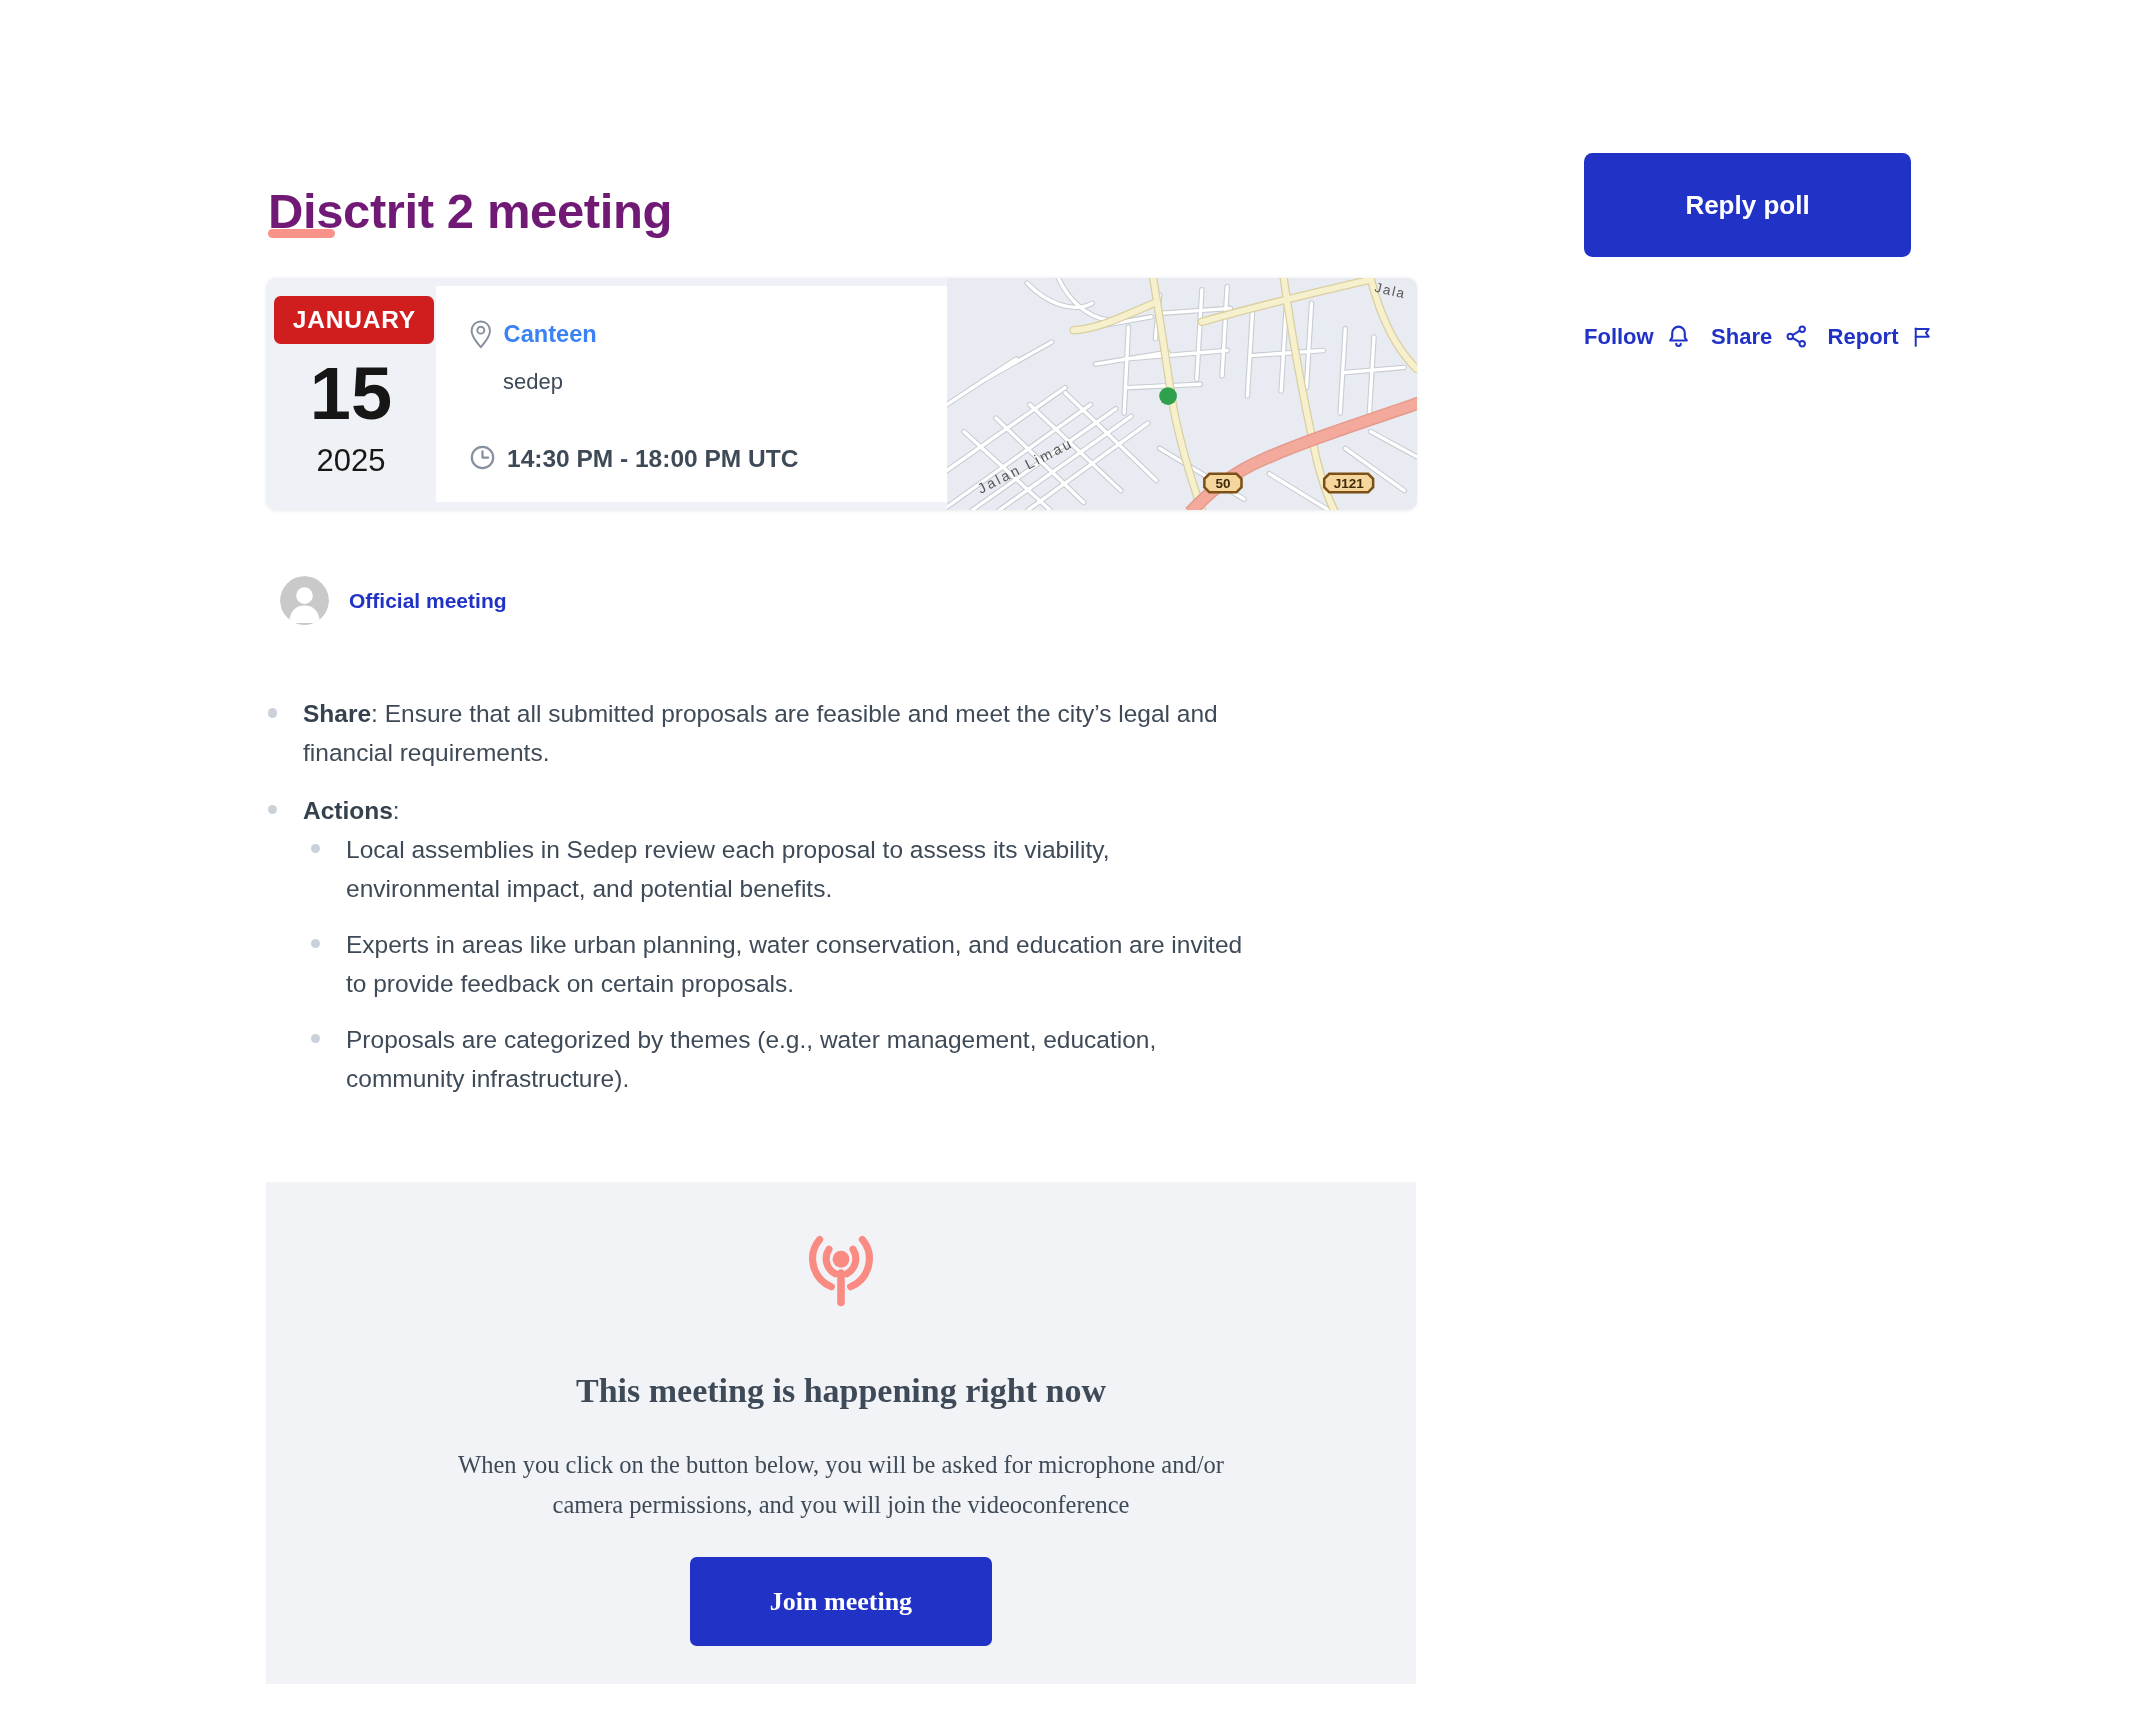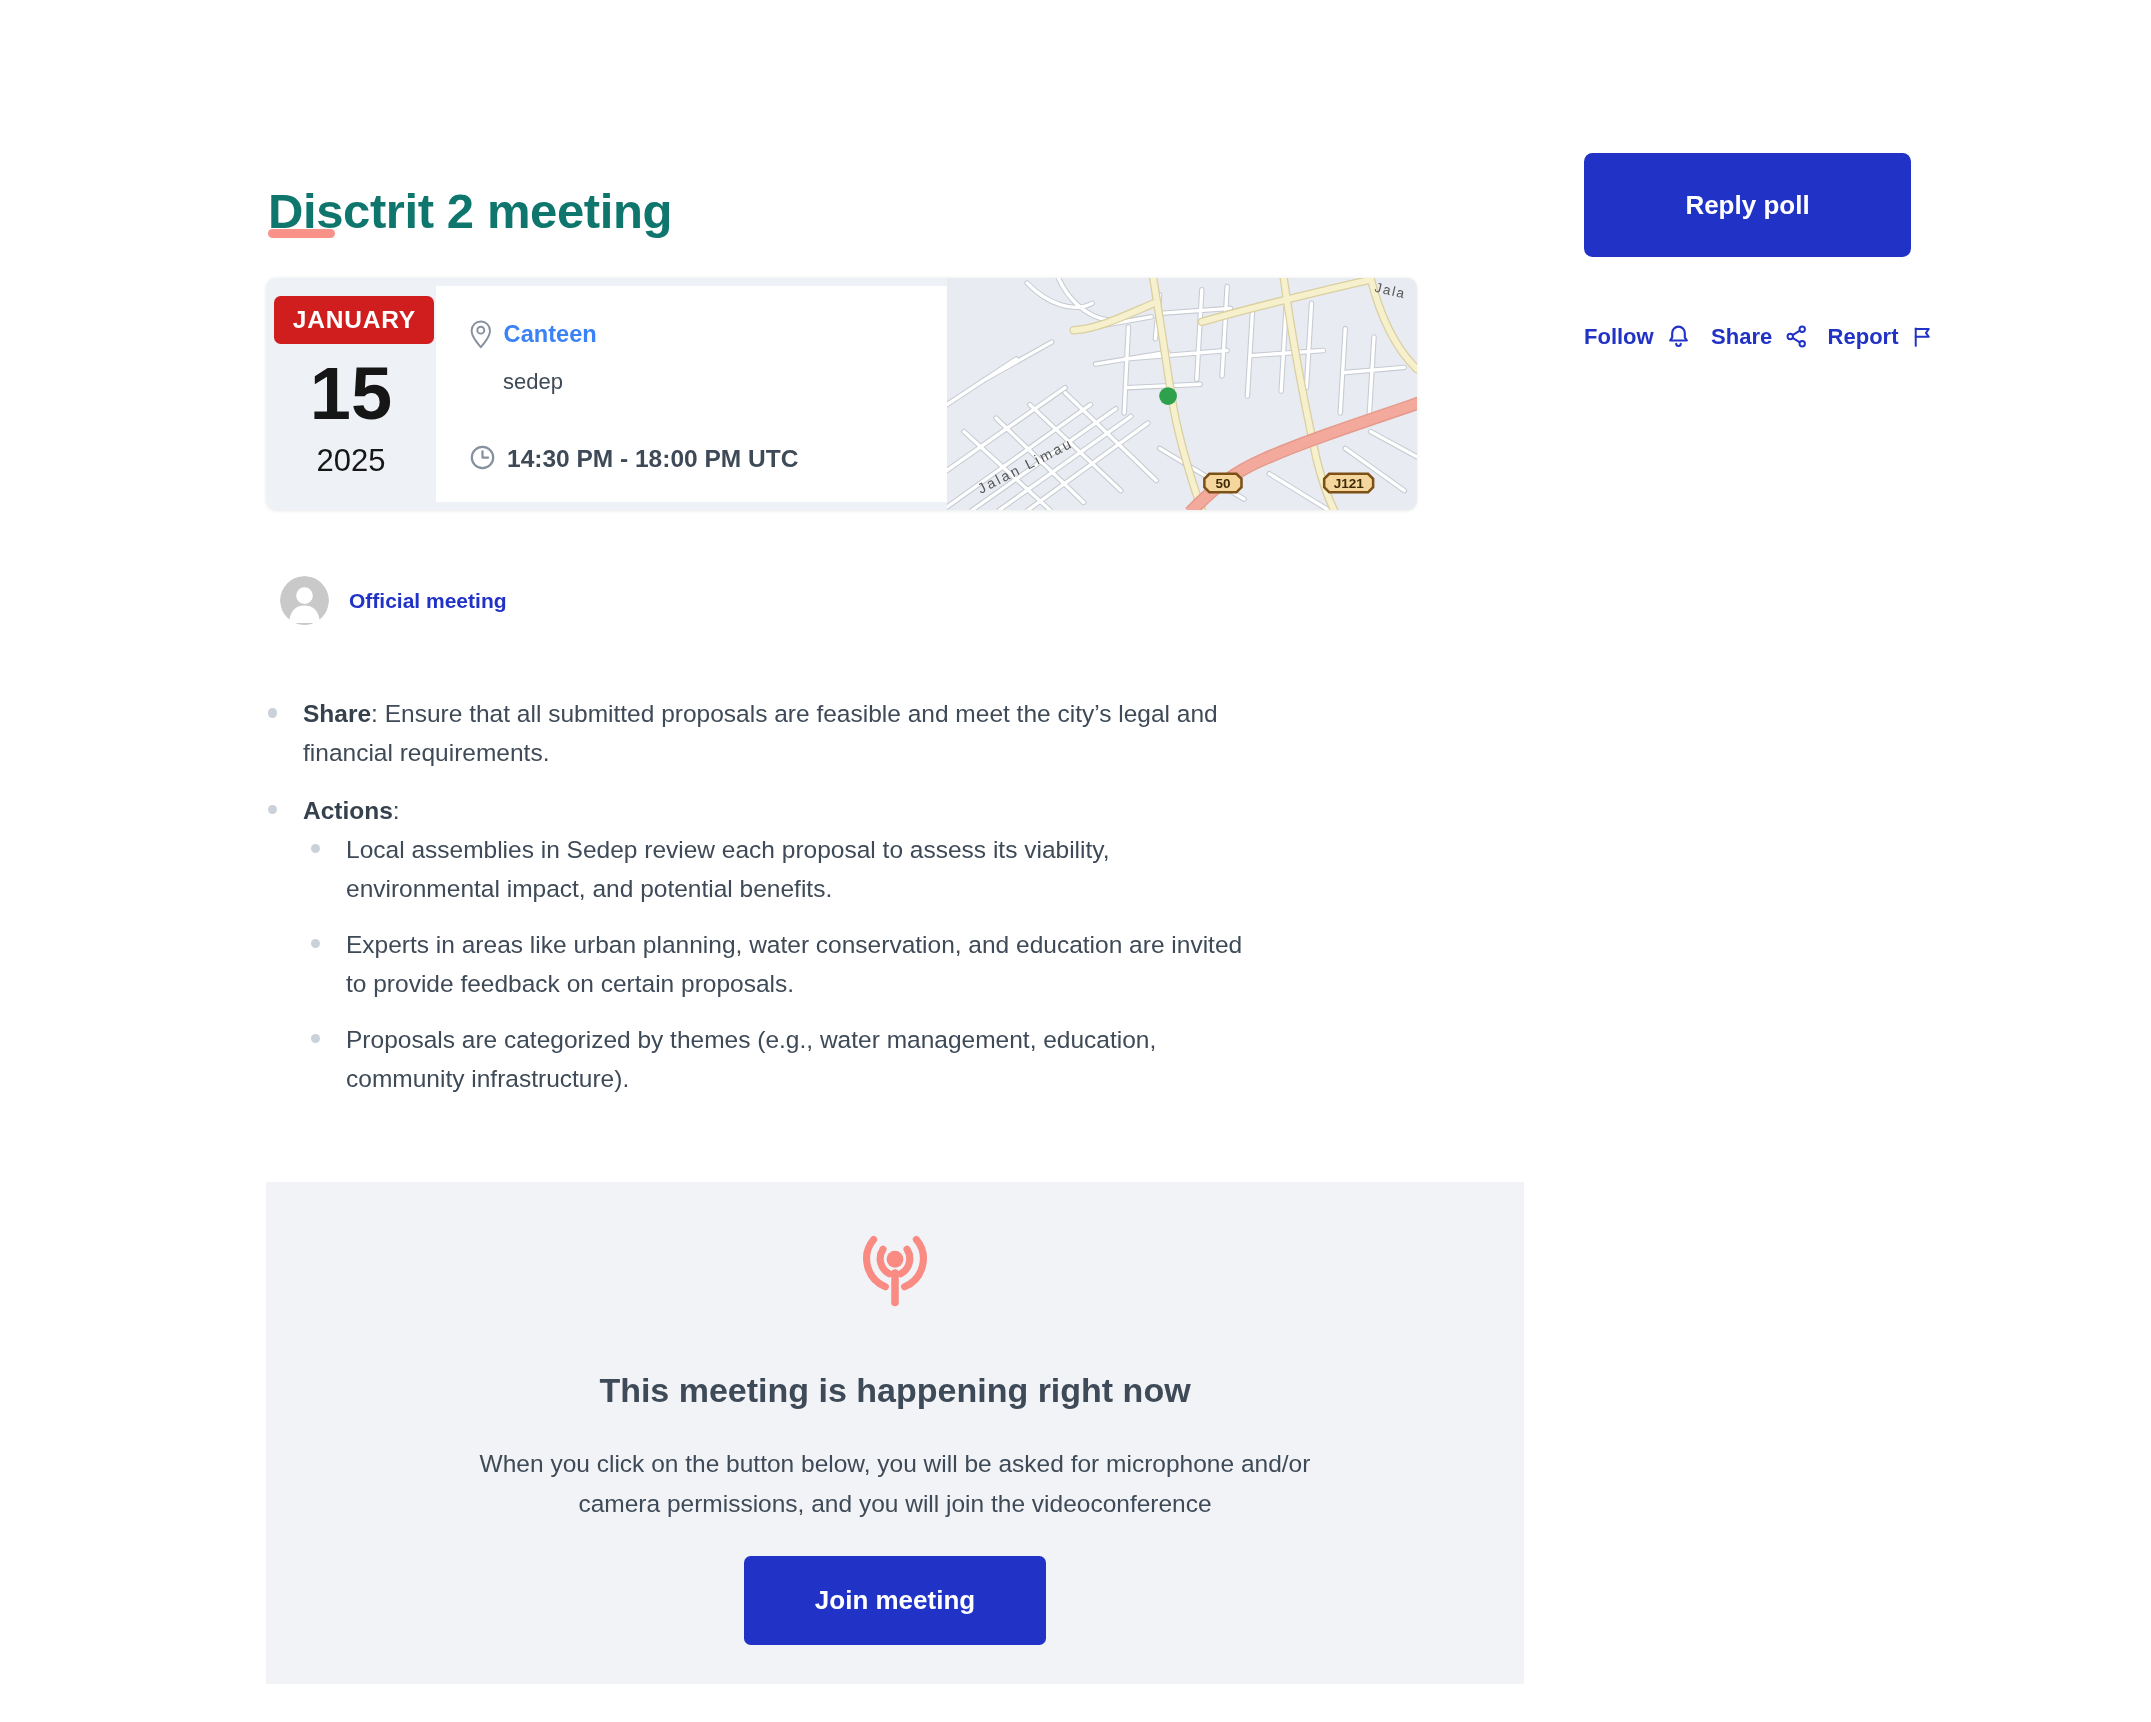--- a/index.html
+++ b/index.html
@@ -4,21 +4,21 @@
 <style>
   * { box-sizing: border-box; }
   html,body { margin:0; padding:0; }
   body {
     width:2151px; height:1722px; position:relative; overflow:hidden;
     background:#ffffff; color:#3e4a57;
     font-family:"Liberation Sans", sans-serif;
   }
 
   
-  .page-title { position:absolute; left:268px; top:150px; font-size:49px; font-weight:700; color:#0f766e; letter-spacing:-0.4px; }
+  .page-title { position:absolute; left:268px; top:150px; font-size:49px; font-weight:700; color:#701a75; letter-spacing:-0.4px; }
   .title-underline { position:absolute; left:268px; top:229px; width:67px; height:9.3px; border-radius:5px; background:#f9938a; }
 
   
   .event-card { position:absolute; left:266px; top:278px; width:1151px; height:232px;
     background:#eef1f5; border-radius:10px; display:flex; overflow:hidden;
     box-shadow:0 0.8px 3.4px rgba(40,50,60,0.10); }
   .date-col { width:170px; flex:none; display:flex; flex-direction:column; align-items:center; }
   .month-badge { align-self:stretch; margin:17.7px 1.7px 0 8.4px; height:48px; border-radius:6.7px;
     background:#d01d1d; color:#fff; font-weight:700; font-size:24.5px; letter-spacing:0.8px;
     display:flex; align-items:center; justify-content:center; }
@@ -46,22 +46,22 @@
   .lvl1 { padding:0 0 0 35px; }
   .lvl2 { padding:0 0 0 78px; margin-top:22px; }
   .desc li { position:relative; margin-bottom:18.6px; }
   .lvl2 li { margin-bottom:17px; }
   .desc li:last-child { margin-bottom:0; }
   .desc li::before { content:""; position:absolute; left:-35px; top:14.3px; width:9.3px; height:9.3px; border-radius:50%; background:#cad1d9; }
   .b { font-weight:700; color:#35414d; }
   .pre { white-space:pre-line; }
 
   
-  .live-banner { position:absolute; left:266px; top:1182px; width:1258px; height:502px;
-    background:#f1f3f6; text-align:center; }
+  .live-banner { position:absolute; left:266px; top:1182px; width:1150px; height:502px;
+    background:#f1f3f6; text-align:center;font-family:Liberation Serif, serif; }
   .antenna { margin-top:47px; }
   .banner-heading { margin-top:54px; font-size:34px; font-weight:700; color:#3e4a57; line-height:40px; }
   .banner-desc { margin-top:34px; font-size:24.5px; line-height:40px; color:#3e4a57; white-space:pre-line; }
   .join-btn { margin-top:32px; width:302px; height:89px; border:none; border-radius:6.7px;
     background:#2132c6; color:#fff; font-family:inherit; font-size:26px; font-weight:700;
     display:inline-flex; align-items:center; justify-content:center; cursor:pointer; }
 
   
   .reply-btn { position:absolute; left:1584px; top:153px; width:327px; height:104px;
     background:#2132c6; color:#fff; border:none; border-radius:8.4px;

